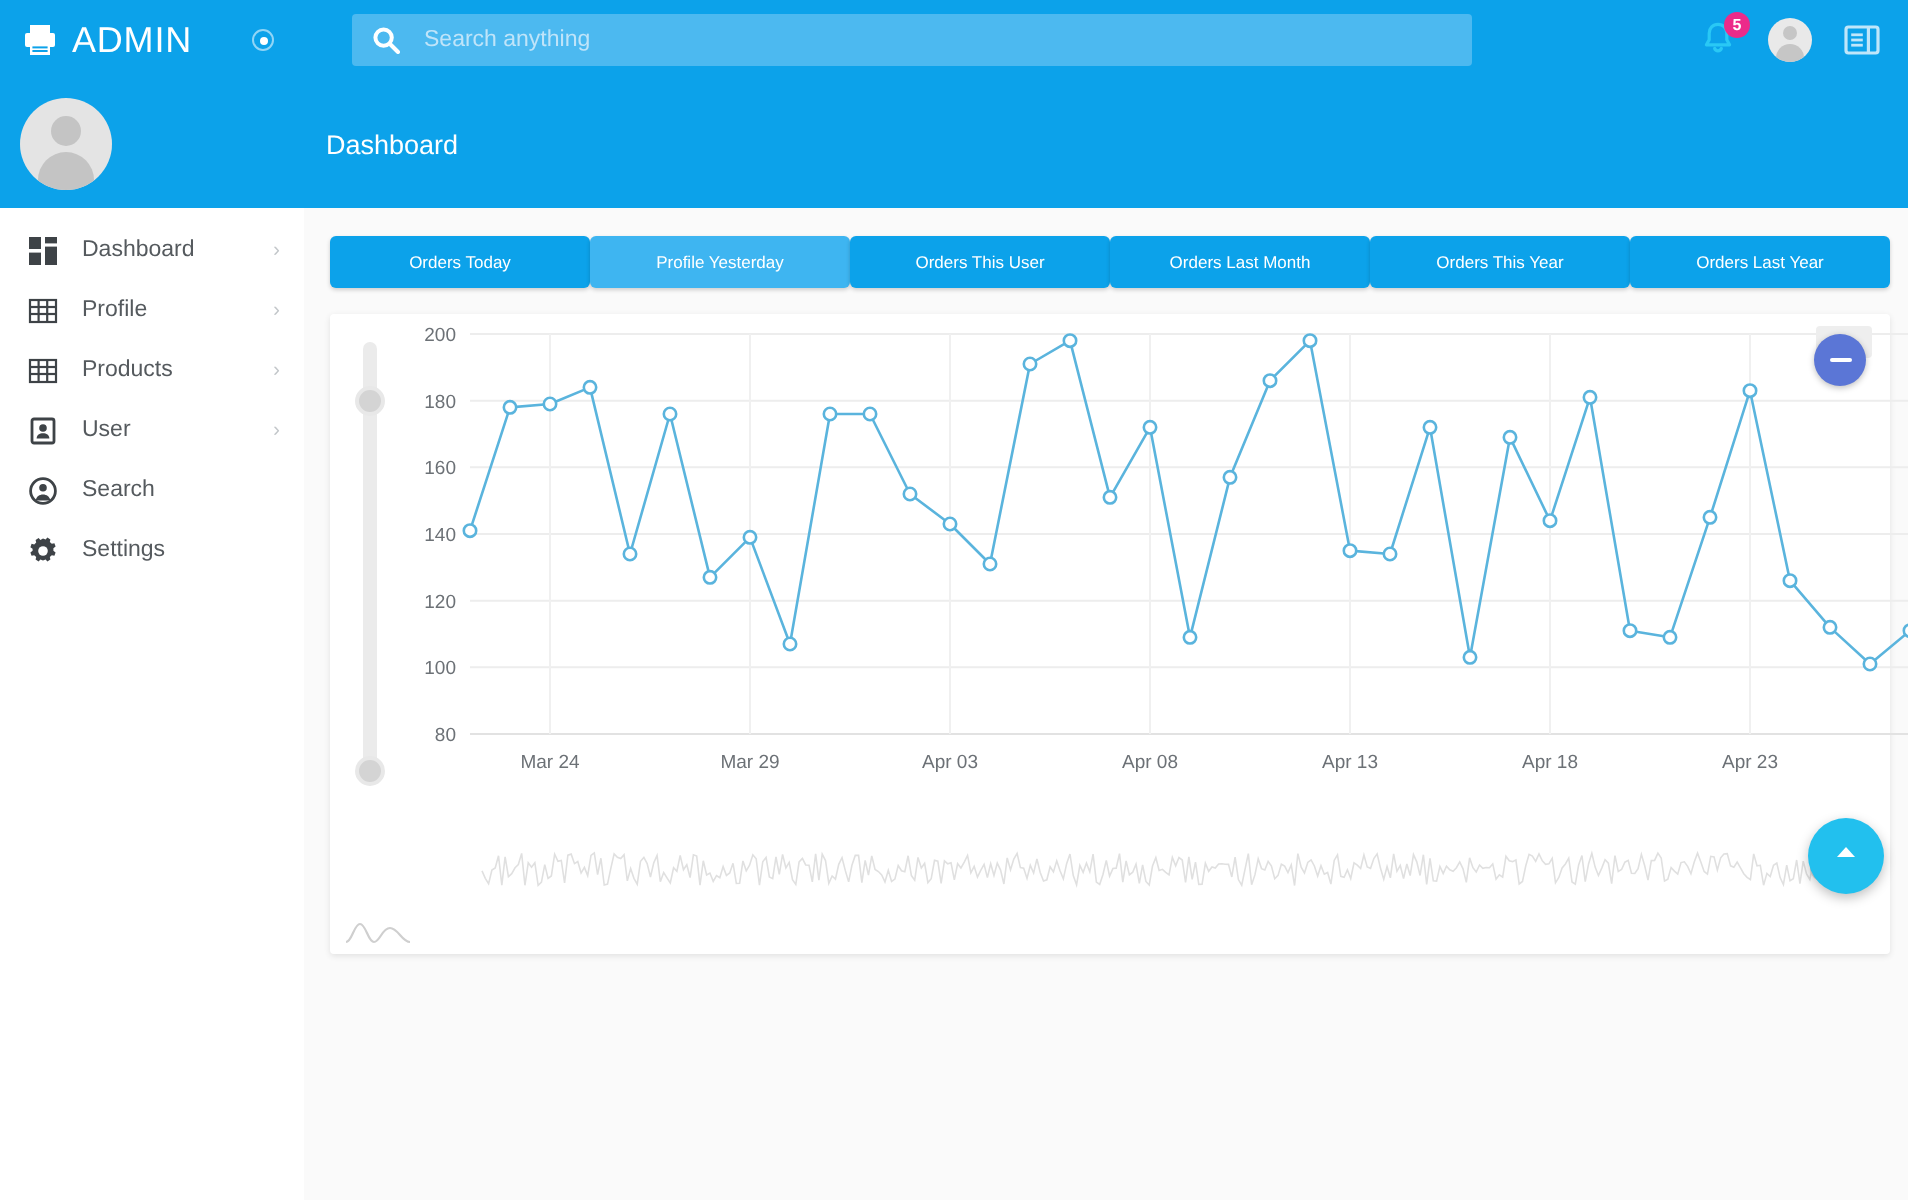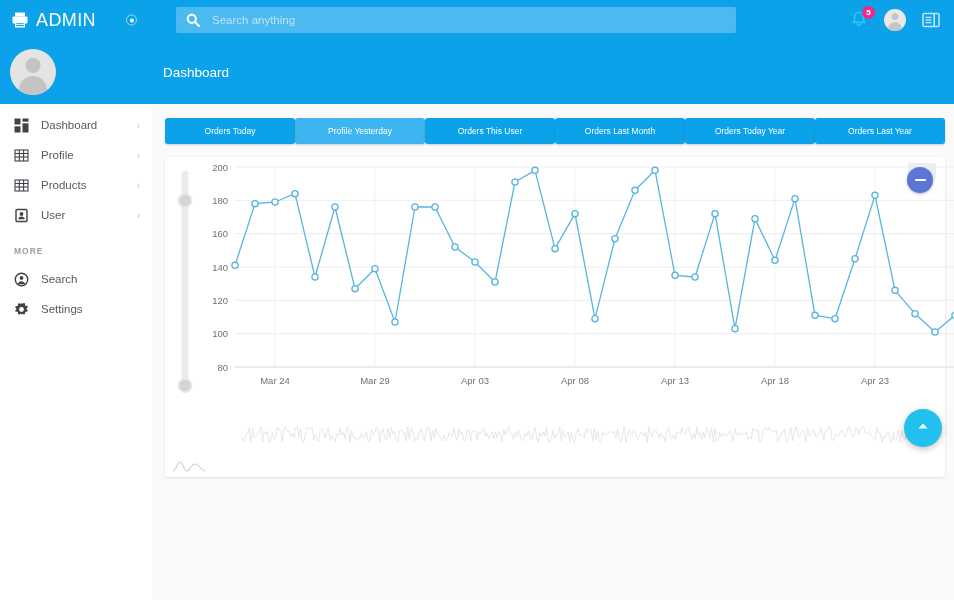--- a/index.html
+++ b/index.html
@@ -278,21 +278,20 @@
           <svg viewBox="0 0 15 15" width="15" height="15">
             <rect x="2" y="1.5" width="11" height="12" rx="1" fill="none" stroke="#3e4347" stroke-width="1.4"></rect>
             <circle cx="7.5" cy="6" r="1.9" fill="#3e4347"></circle>
             <path d="M4.3 11.3c0-1.8 1.5-2.7 3.2-2.7s3.2 .9 3.2 2.7z" fill="#3e4347"></path>
           </svg>
         </span>
         <span class="nav-label">User</span>
         <span class="nav-chev">›</span>
       </div>
 
-      <div class="nav-heading">MORE</div>
 
       <div class="nav-item">
         <span class="nav-ico">
           <svg viewBox="0 0 15 15" width="15" height="15">
             <circle cx="7.5" cy="7.5" r="6.2" fill="none" stroke="#3e4347" stroke-width="1.4"></circle>
             <circle cx="7.5" cy="5.9" r="1.9" fill="#3e4347"></circle>
             <path d="M3.8 12.2c.4-2 1.9-3 3.7-3s3.3 1 3.7 3z" fill="#3e4347"></path>
           </svg>
         </span>
         <span class="nav-label">Search</span>
@@ -316,21 +315,21 @@
       <span class="page-title">Dashboard</span>
     </div>
 
     <div class="content">
 
       <div class="btn-row">
         <button class="btn-range">Orders Today</button>
         <button class="btn-range active">Profile Yesterday</button>
         <button class="btn-range">Orders This User</button>
         <button class="btn-range">Orders Last Month</button>
-        <button class="btn-range">Orders Today Year</button>
+        <button class="btn-range">Orders This Year</button>
         <button class="btn-range">Orders Last Year</button>
       </div>
 
       <div class="chart-card">
 
         <div class="yslider">
           <div class="yslider-track"></div>
           <div class="yslider-handle hi"></div>
           <div class="yslider-handle lo"></div>
         </div>

